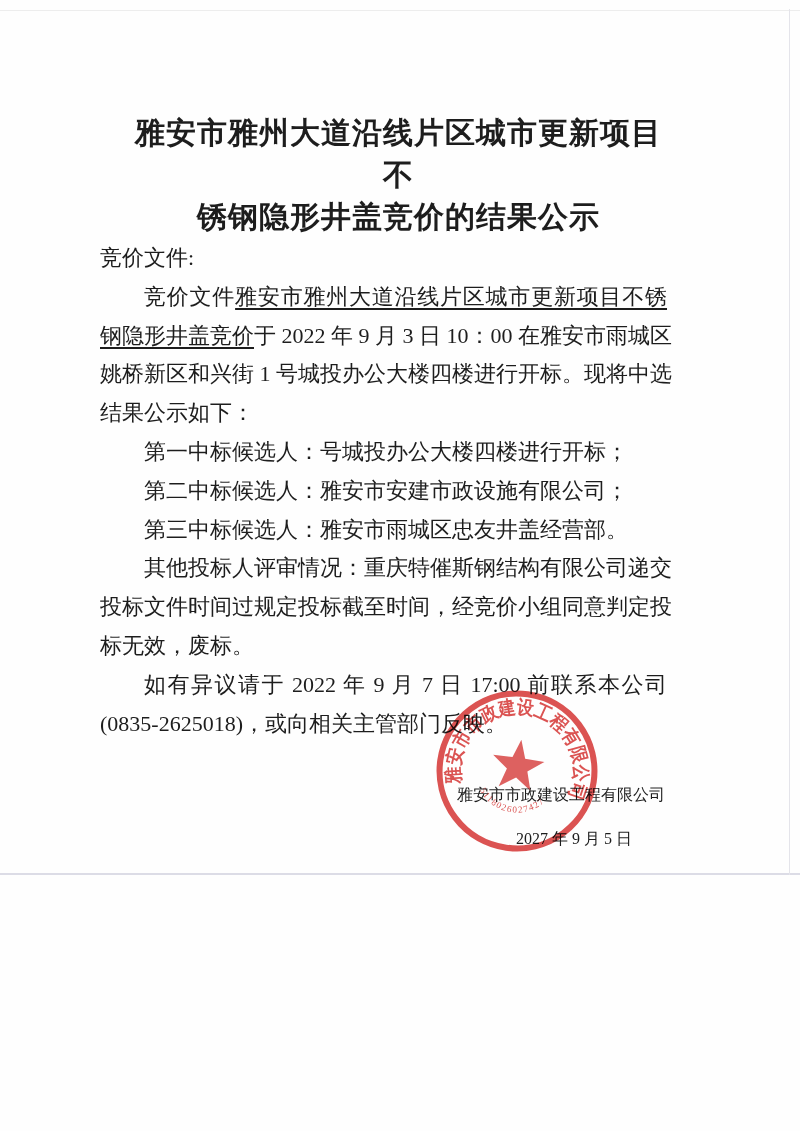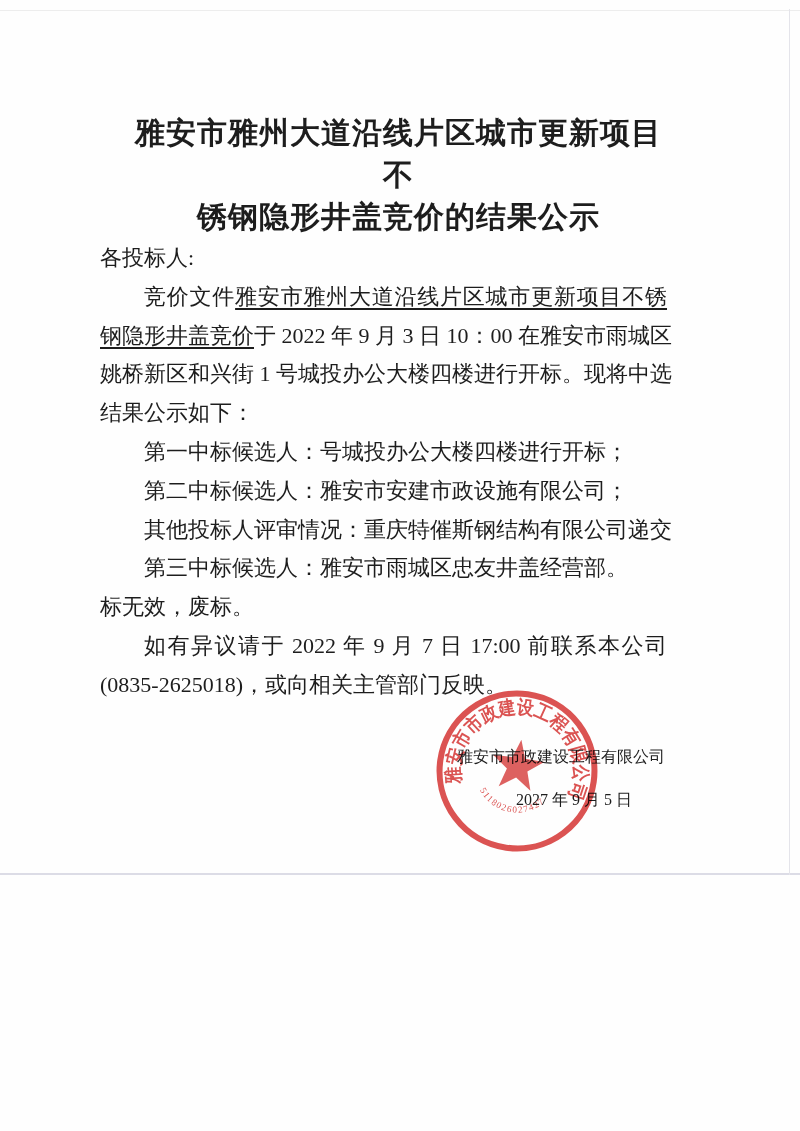--- a/index.html
+++ b/index.html
@@ -47,32 +47,33 @@
   <div class="artifact-right"></div>
 
   <div class="doc">
 
     <h1 class="title">
       <div>雅安市雅州大道沿线片区城市更新项目不</div>
       <div>锈钢隐形井盖竞价的结果公示</div>
     </h1>
 
     <div class="body-text">
-      <div class="ln">各投标人:</div>
+      <div class="ln">竞价文件:</div>
 
       <div class="ln ind j"><span>竞价文件</span><u>雅安市雅州大道沿线片区城市更新项目不锈</u></div>
       <div class="ln j"><u>钢隐形井盖竞价</u><span>于 2022 年 9 月 3 日 10：00 在雅安市雨城区</span></div>
       <div class="ln j">姚桥新区和兴街 1 号城投办公大楼四楼进行开标。现将中选</div>
       <div class="ln">结果公示如下：</div>
 
       <div class="ln ind">第一中标候选人：号城投办公大楼四楼进行开标；</div>
       <div class="ln ind">第二中标候选人：雅安市安建市政设施有限公司；</div>
+      <div class="ln ind">第三中标候选人：雅安市雨城区忠友井盖经营部。</div>
+
       <div class="ln ind j">其他投标人评审情况：重庆特催斯钢结构有限公司递交</div>
-
-      <div class="ln ind">第三中标候选人：雅安市雨城区忠友井盖经营部。</div>
+      <div class="ln j">投标文件时间过规定投标截至时间，经竞价小组同意判定投</div>
       <div class="ln">标无效，废标。</div>
 
       <div class="ln ind j">如有异议请于 2022 年 9 月 7 日 17:00 前联系本公司</div>
       <div class="ln">(0835-2625018)，或向相关主管部门反映。</div>
 
     </div>
 
     <div class="sig">
       <div class="ln sig-company">雅安市市政建设工程有限公司</div>
       <div class="ln sig-date">2027 年 9 月 5 日</div>

